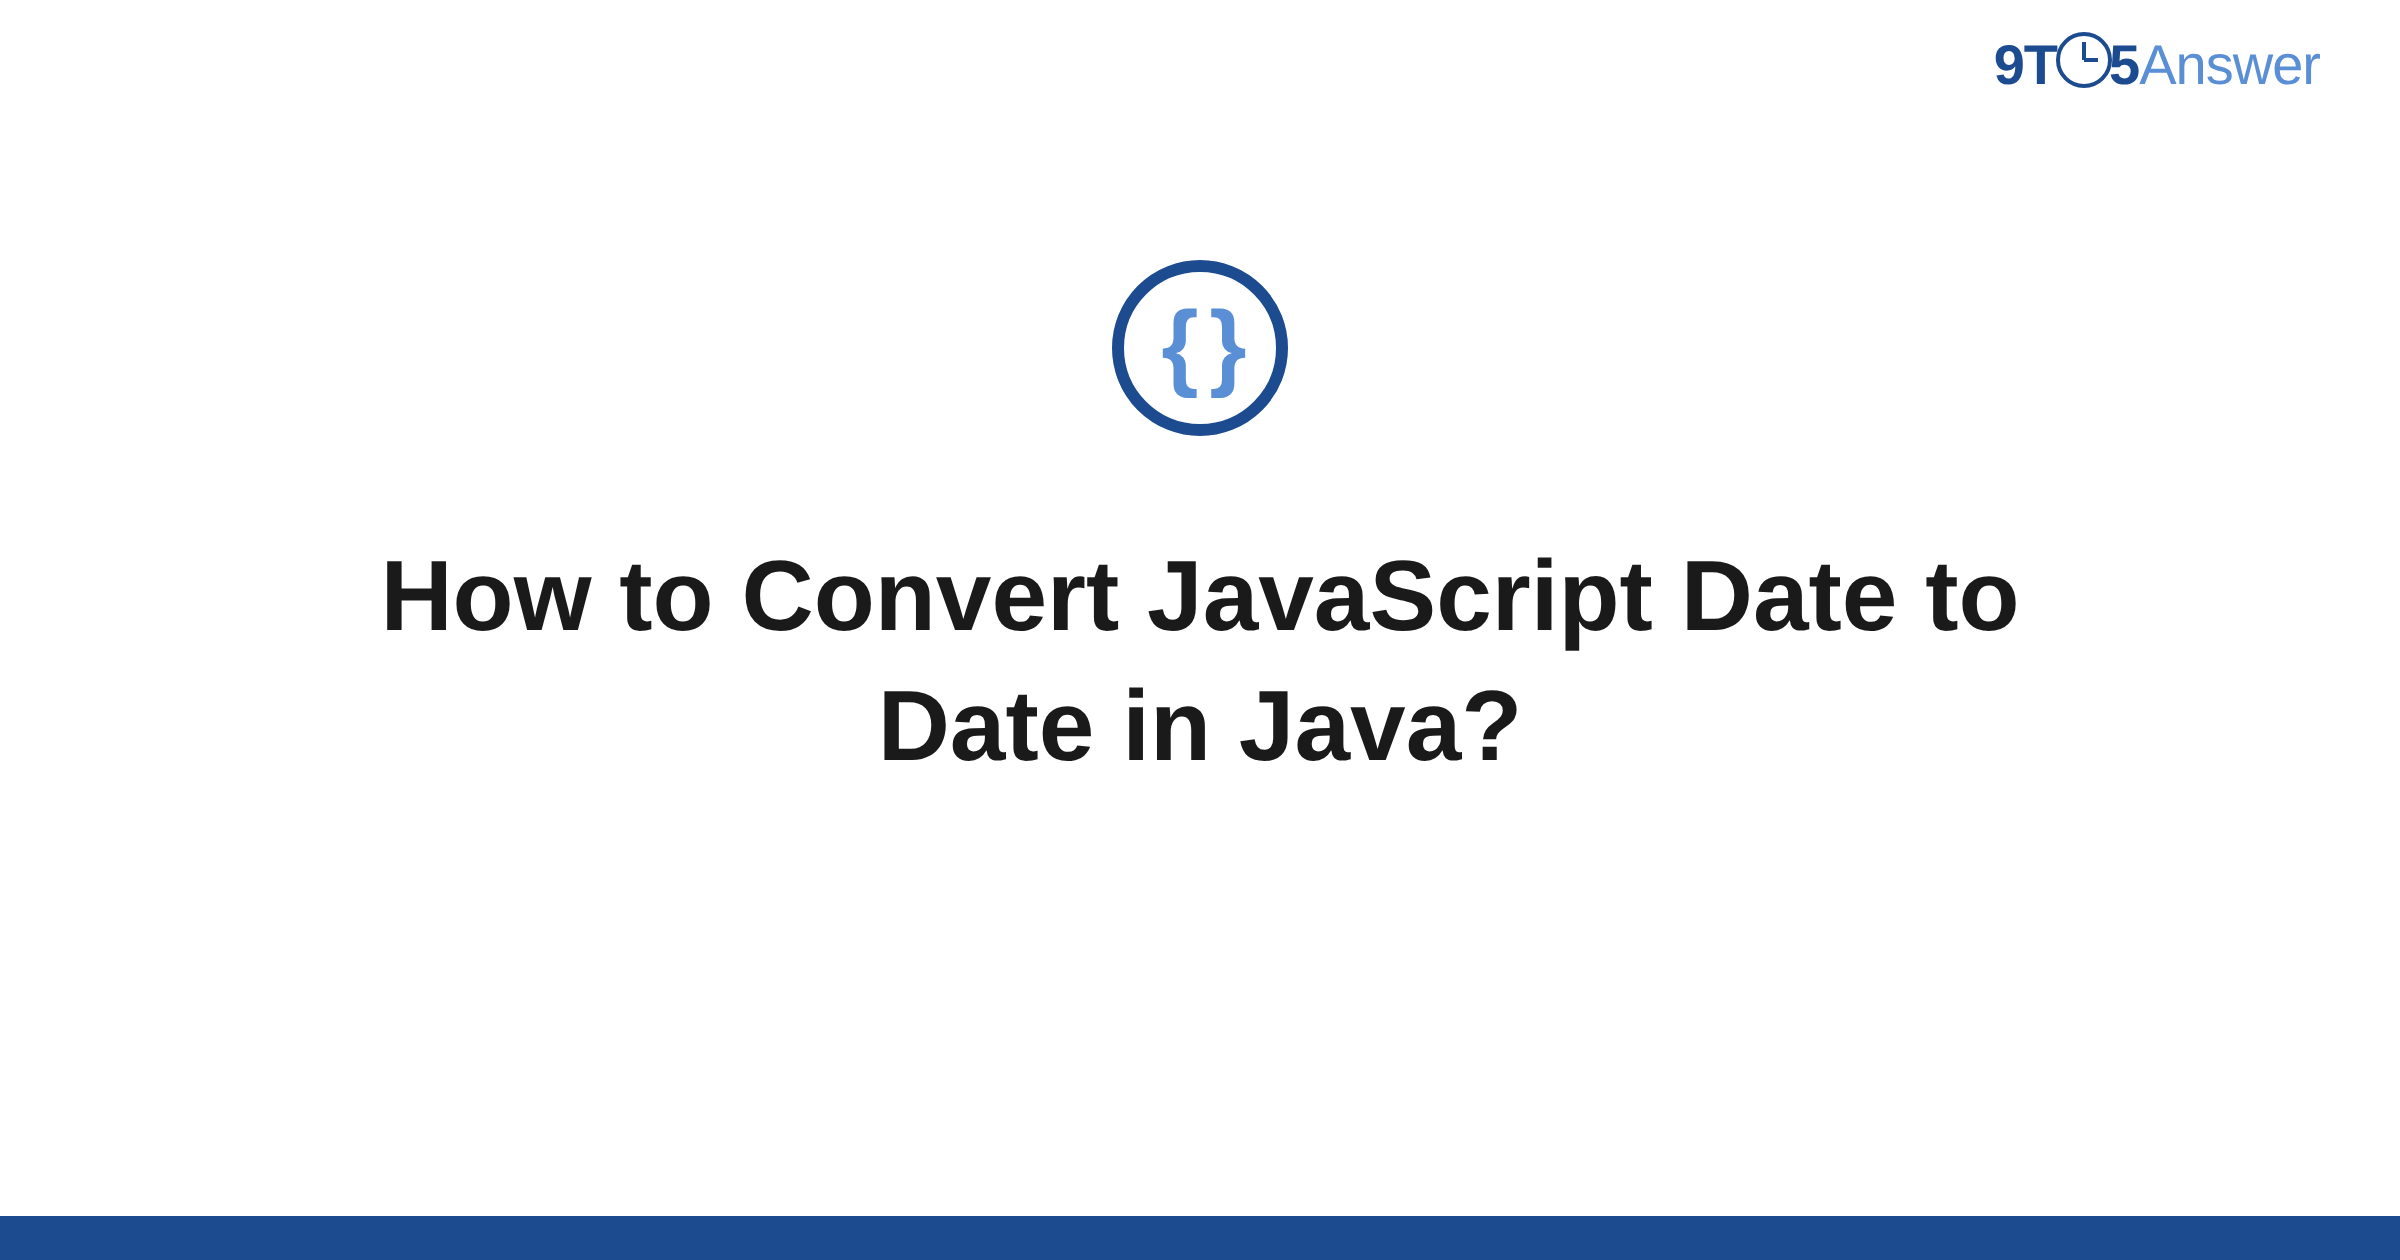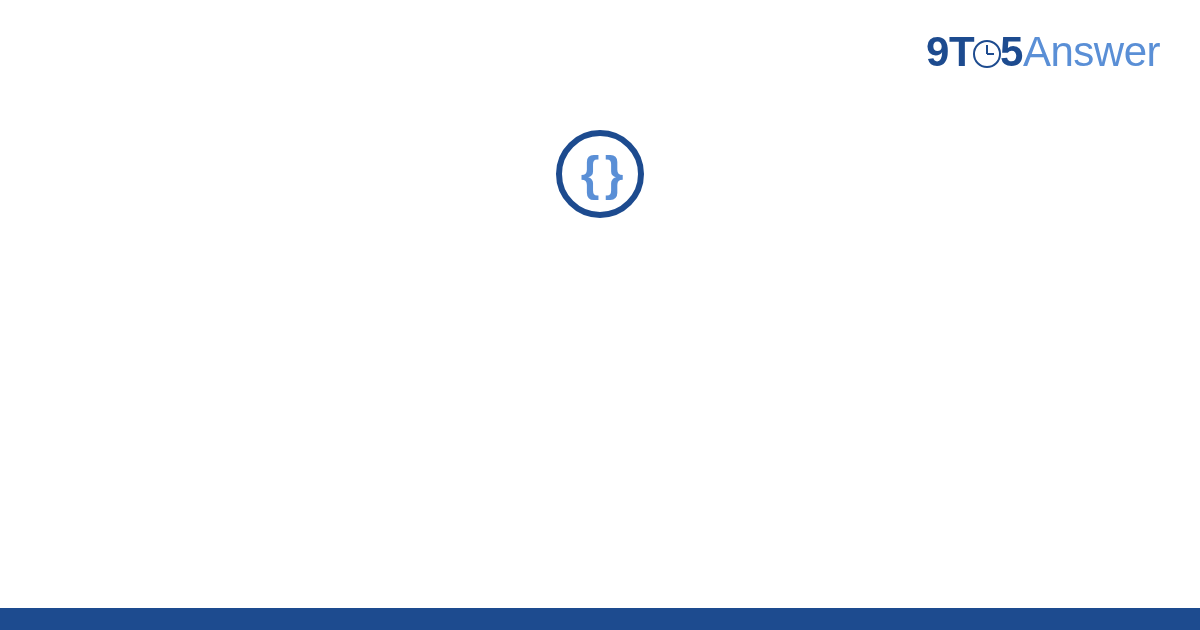--- a/index.html
+++ b/index.html
@@ -10,23 +10,23 @@
     body {
       width: 1200px;
       height: 630px;
       background: #ffffff;
       font-family: -apple-system, BlinkMacSystemFont, "Segoe UI", Helvetica, Arial, sans-serif;
       position: relative;
       overflow: hidden;
     }
     .logo {
       position: absolute;
-      top: 28px;
+      top: 16px;
       right: 40px;
-      font-size: 42px;
+      font-size: 28px;
       font-weight: 600;
       letter-spacing: -0.5px;
     }
     .logo-9t {
       color: #1d4b8f;
     }
     .logo-clock {
       display: inline-flex;
       align-items: center;
       justify-content: center;
@@ -113,15 +113,16 @@
 <body>
 
 <div class="logo">
   <span class="logo-9t">9T</span><span class="logo-clock"></span><span class="logo-5">5</span><span class="logo-answer">Answer</span>
 </div>
 
 <div class="center-content">
   <div class="badge-icon">
     <span class="badge-braces">{ }</span>
   </div>
+  <h1 class="page-title">How to Convert JavaScript Date to Date in Java?</h1>
 </div>
 
 <div class="bottom-bar"></div>
 
 </body></html>

